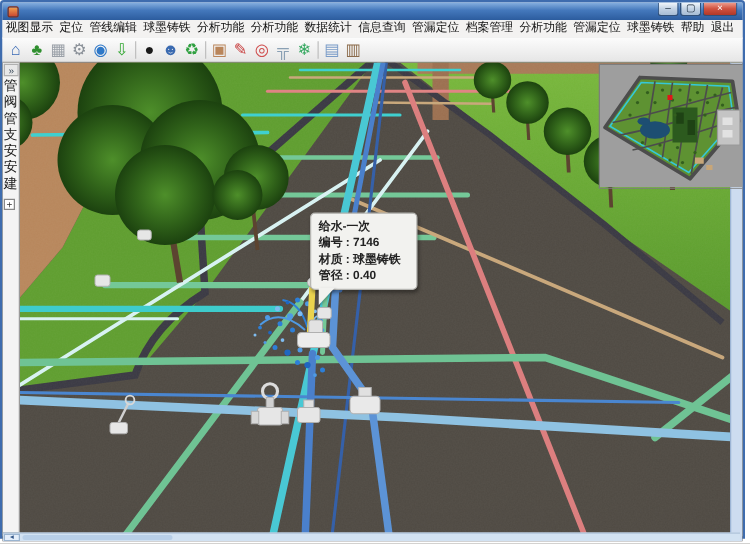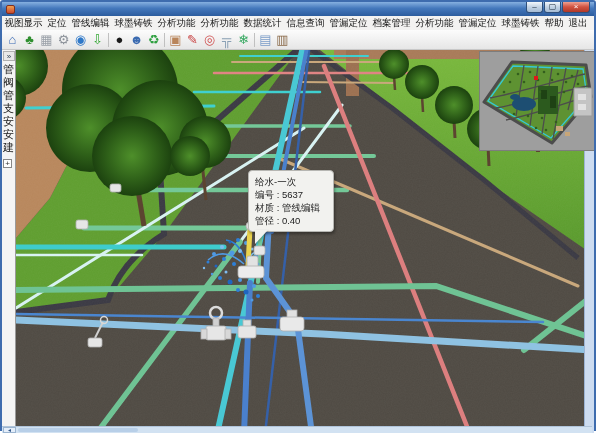--- a/index.html
+++ b/index.html
@@ -55,21 +55,21 @@
   
   .hscroll{position:absolute;left:0;bottom:0;width:590px;height:7px;background:#d2e2f2;
     border-top:1px solid #b0c4da;box-sizing:border-box;}
   .hs-btn{position:absolute;left:1px;top:0;width:13px;height:6px;background:#e4eefa;
     border:1px solid #9ab4d0;font-size:6px;line-height:5px;text-align:center;color:#35598a;box-sizing:border-box;}
   .hs-thumb{position:absolute;left:16px;top:1px;width:120px;height:4px;background:#b8cfe8;border-radius:2px;}
   
   .tooltip{position:absolute;left:246px;top:120px;width:72px;background:#f2f2ef;
     border:1px solid #b6b6b2;border-radius:4px;box-shadow:1px 2px 3px rgba(0,0,0,.35);
     padding:4px 6px;font-size:9.5px;color:#222;z-index:5;}
-  .tooltip .tl{line-height:13px;white-space:nowrap;}
+  .tooltip .tl{line-height:13px;white-space:nowrap;font-weight:bold;}
   .tooltip-tail{position:absolute;left:6px;bottom:-13px;width:0;height:0;
     border-top:14px solid #f2f2ef;border-right:13px solid transparent;
     filter:drop-shadow(1px 1px 1px rgba(0,0,0,.25));}
   
   .minimap{position:absolute;left:478px;top:2px;width:114px;height:98px;z-index:4;
     box-shadow:0 0 0 1px #7d7d7d;}
 </style>
 </head>
 <body>
 
@@ -277,22 +277,22 @@
       <div class="lp-item">管</div>
       <div class="lp-item">支</div>
       <div class="lp-item">安</div>
       <div class="lp-item">安</div>
       <div class="lp-item">建</div>
       <div class="lp-expand">+</div>
     </div>
 
     <div class="tooltip">
       <div class="tl">给水-一次</div>
-      <div class="tl">编号 : 5637</div>
-      <div class="tl">材质 : 管线编辑</div>
+      <div class="tl">编号 : 7146</div>
+      <div class="tl">材质 : 球墨铸铁</div>
       <div class="tl">管径 : 0.40</div>
       <div class="tooltip-tail"></div>
     </div>
 
     <svg class="minimap" viewBox="0 0 114 98">
       <rect x="0" y="0" width="114" height="98" fill="#9e9e9e"></rect>
       <polygon points="4,50 32,10 106,13 111,45 72,91" fill="#5e9232" stroke="#4c4c4c" stroke-width="3" stroke-linejoin="round"></polygon>
       <polygon points="8,49 33,14 103,17 107,45 71,86" fill="none" stroke="#35c8d8" stroke-width="1.3"></polygon>
       <g stroke="#4c4c4c" stroke-width="1.3" fill="none">
         <path d="M10,46 C40,40 80,28 105,22"></path>

